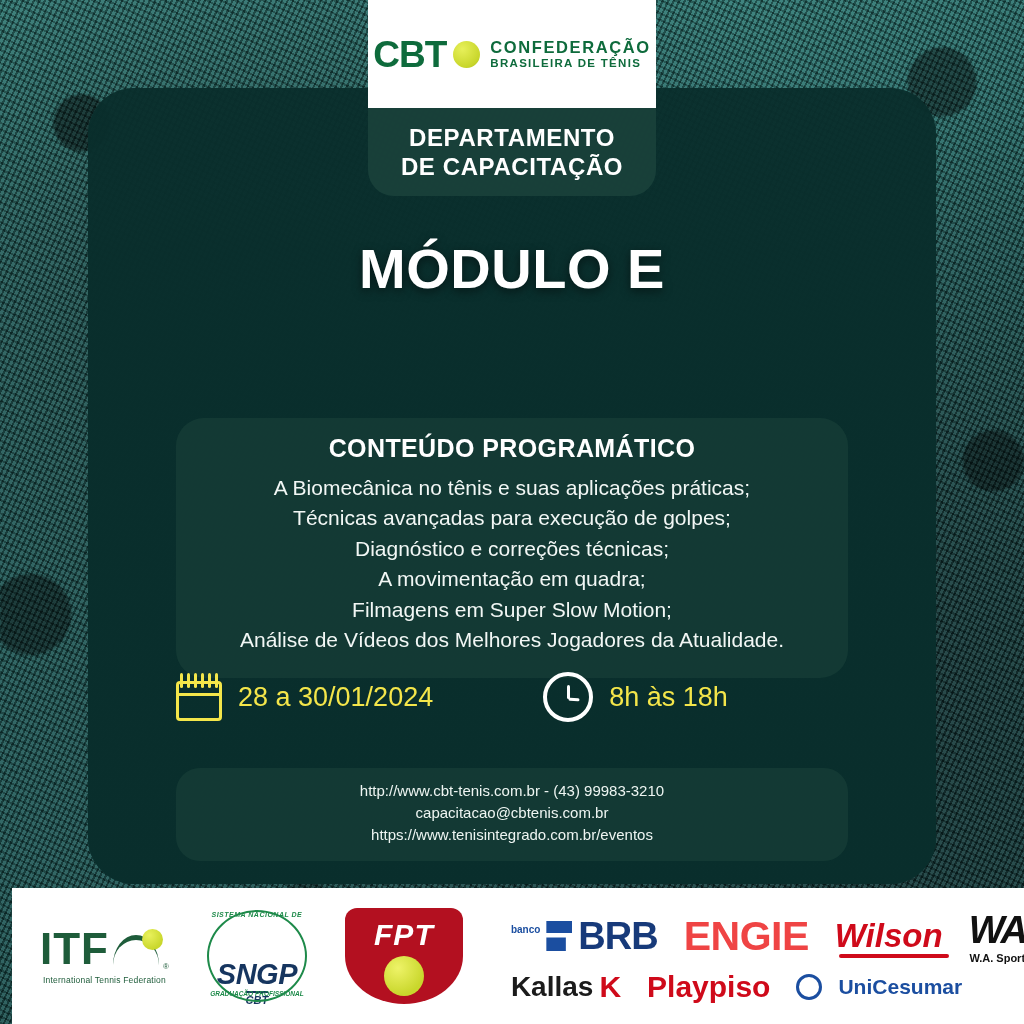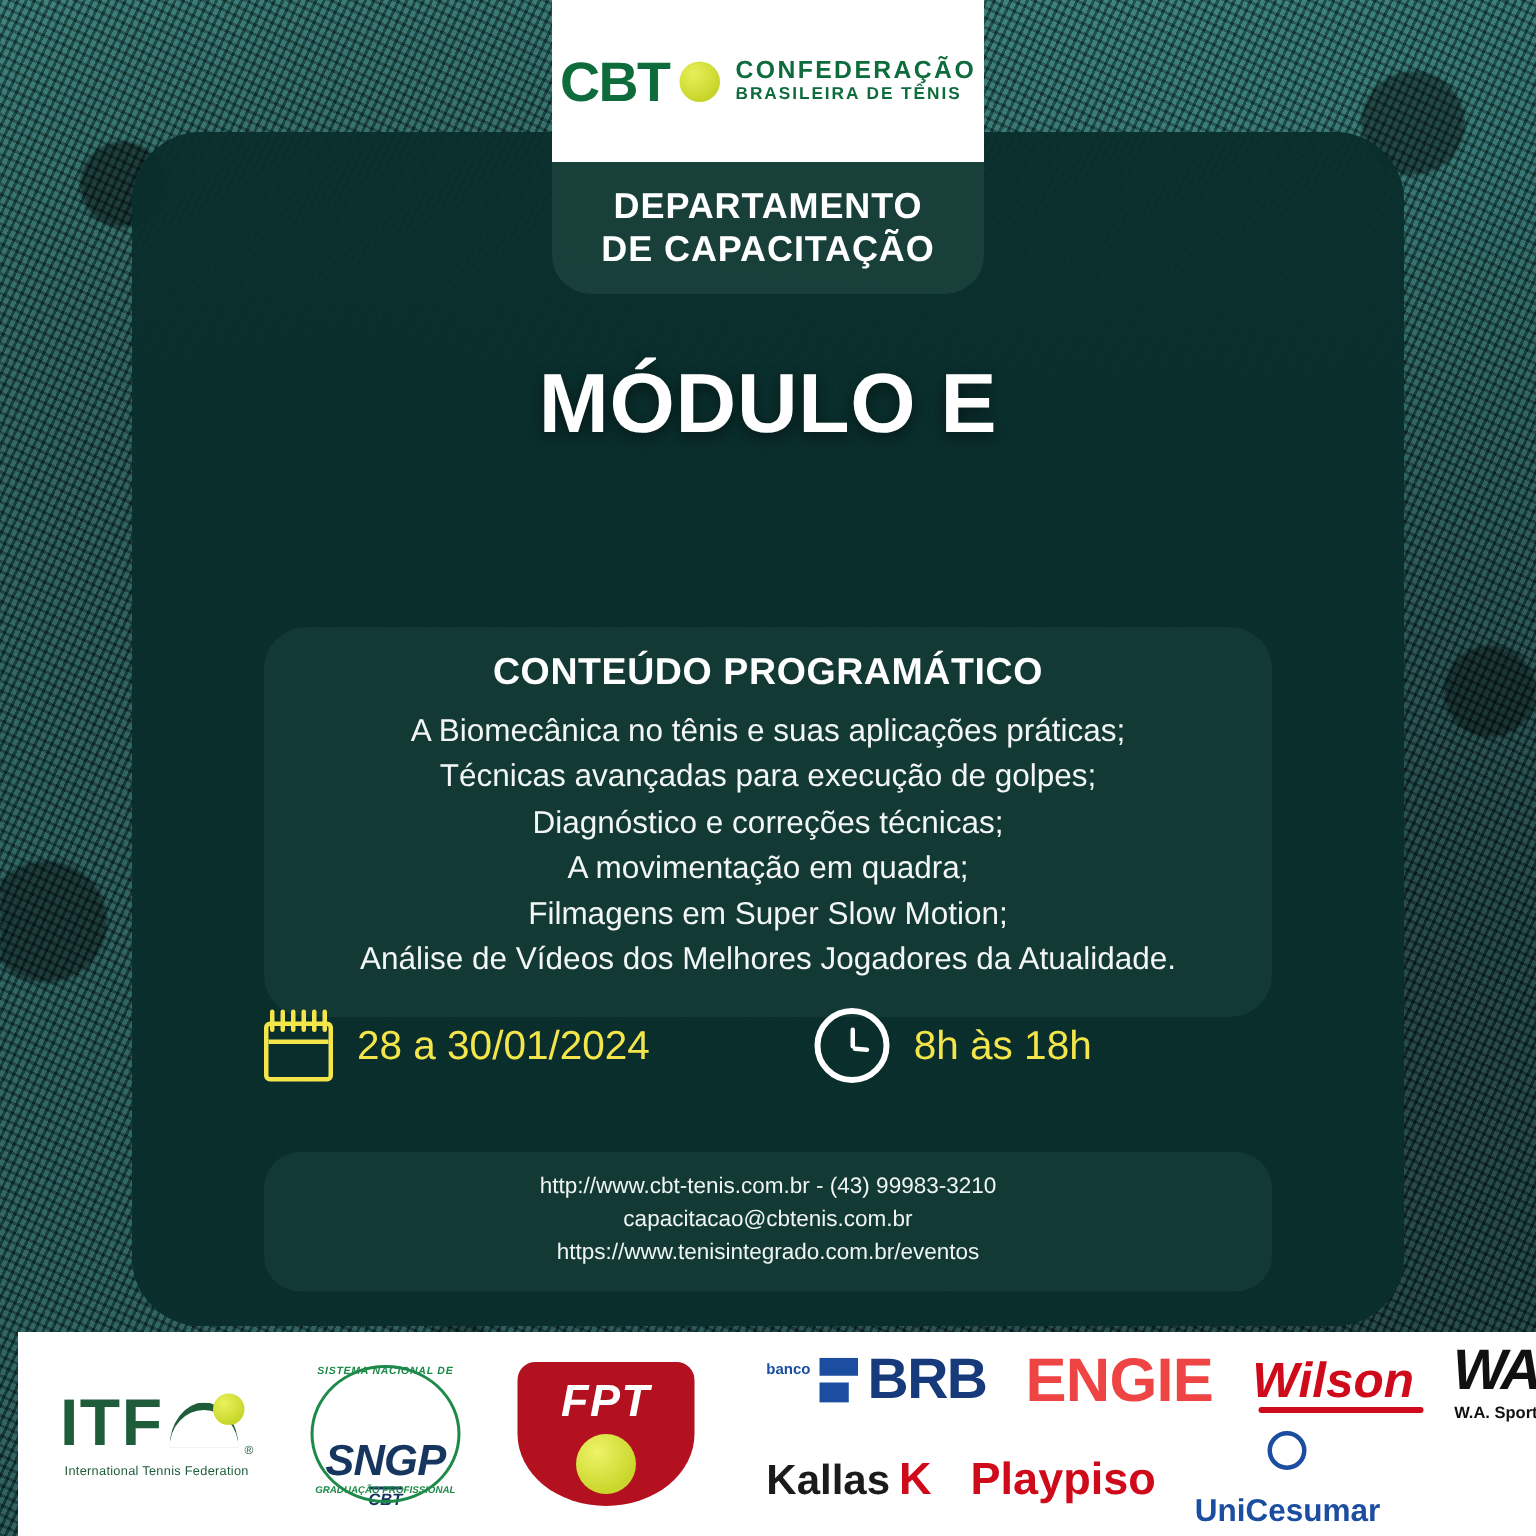--- a/index.html
+++ b/index.html
@@ -215,21 +215,21 @@
 
   .wa { display:flex; flex-direction:column; align-items:center; }
   .wa .mark { font-size:38px; font-weight:800; color:#111; font-style:italic; letter-spacing:-2px;}
   .wa .sub { font-size:11px; font-weight:700; color:#111; }
 
   .kallas { display:flex; align-items:center; gap:6px;}
   .kallas .nm { font-size:28px; font-weight:800; color:#1b1b1b; }
   .kallas .k2 { font-size:30px; font-weight:800; color:#cf0a1a; }
 
   .playpiso { font-size:30px; font-weight:800; color:#cf0a1a; }
-  .unicesumar { display:flex; align-items:center; gap:16px;flex-direction:column; }
+  .unicesumar { display:flex; align-items:center; gap:16px; }
   .unicesumar .circ { width:26px;height:26px;border:3px solid #1b4ea0;border-radius:50%; }
   .unicesumar .t1 { font-size:21px; font-weight:700; color:#1b4ea0; }
 </style>
 </head>
 <body>
 
 <div class="bg">
   <div class="bg-blotches"></div>
 </div>
 

